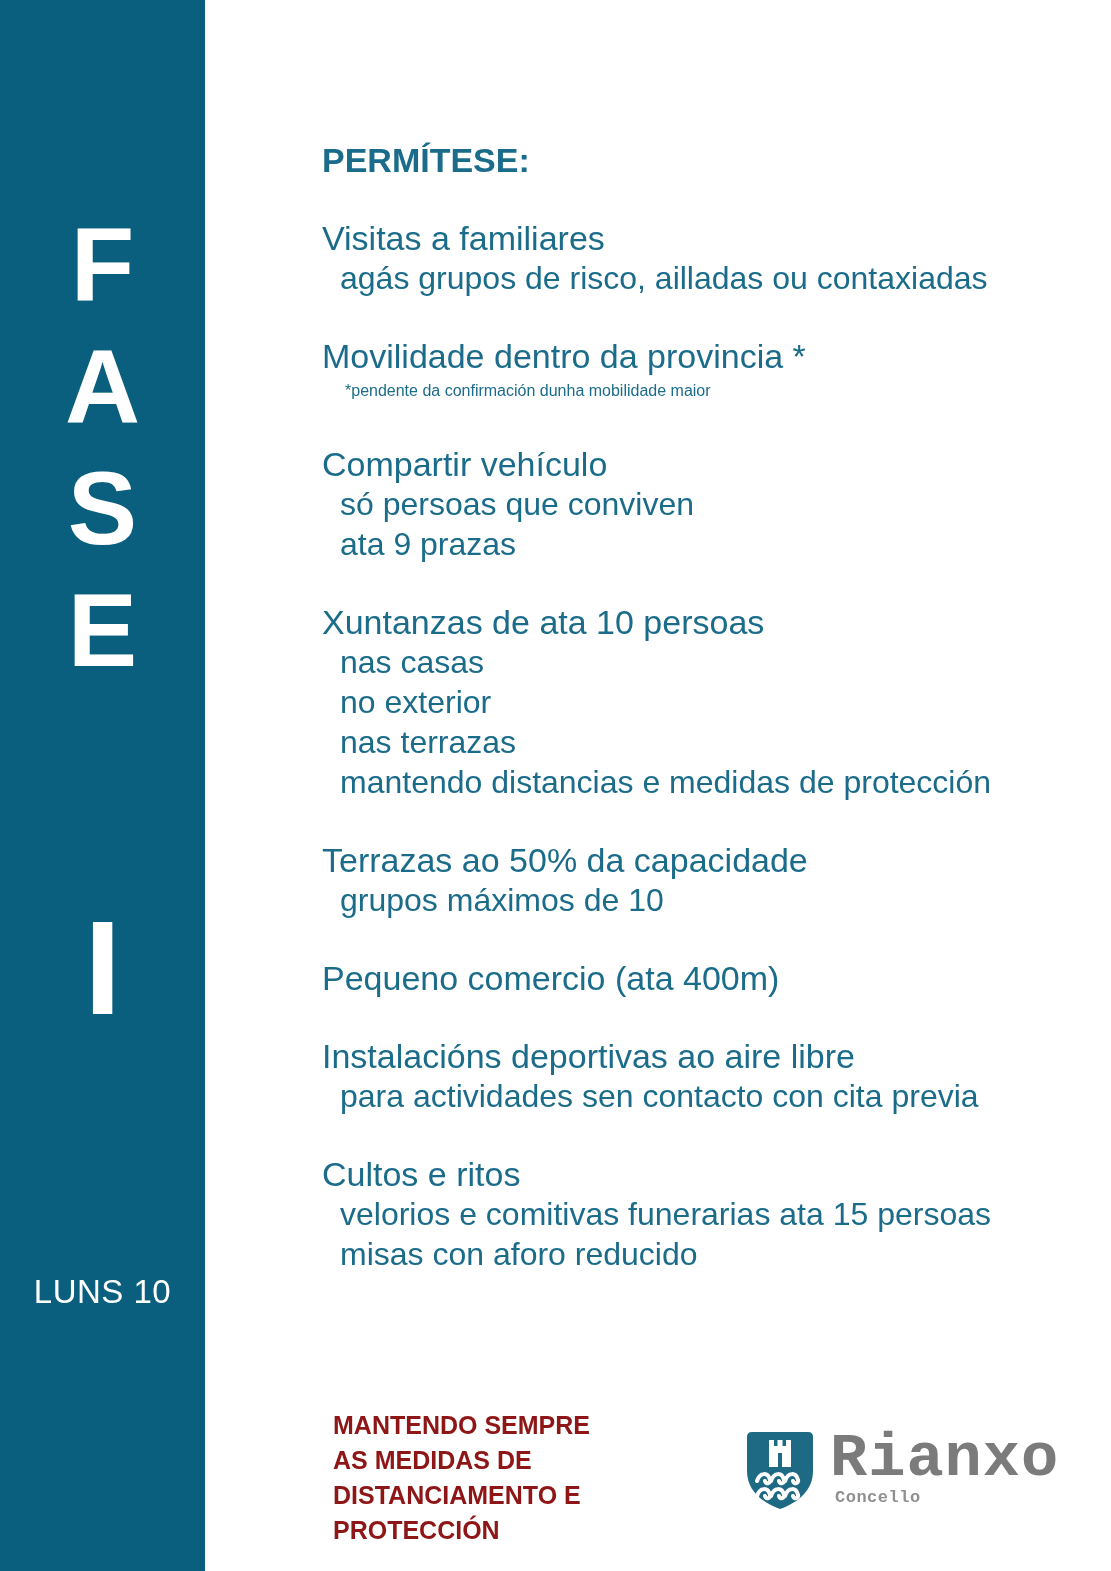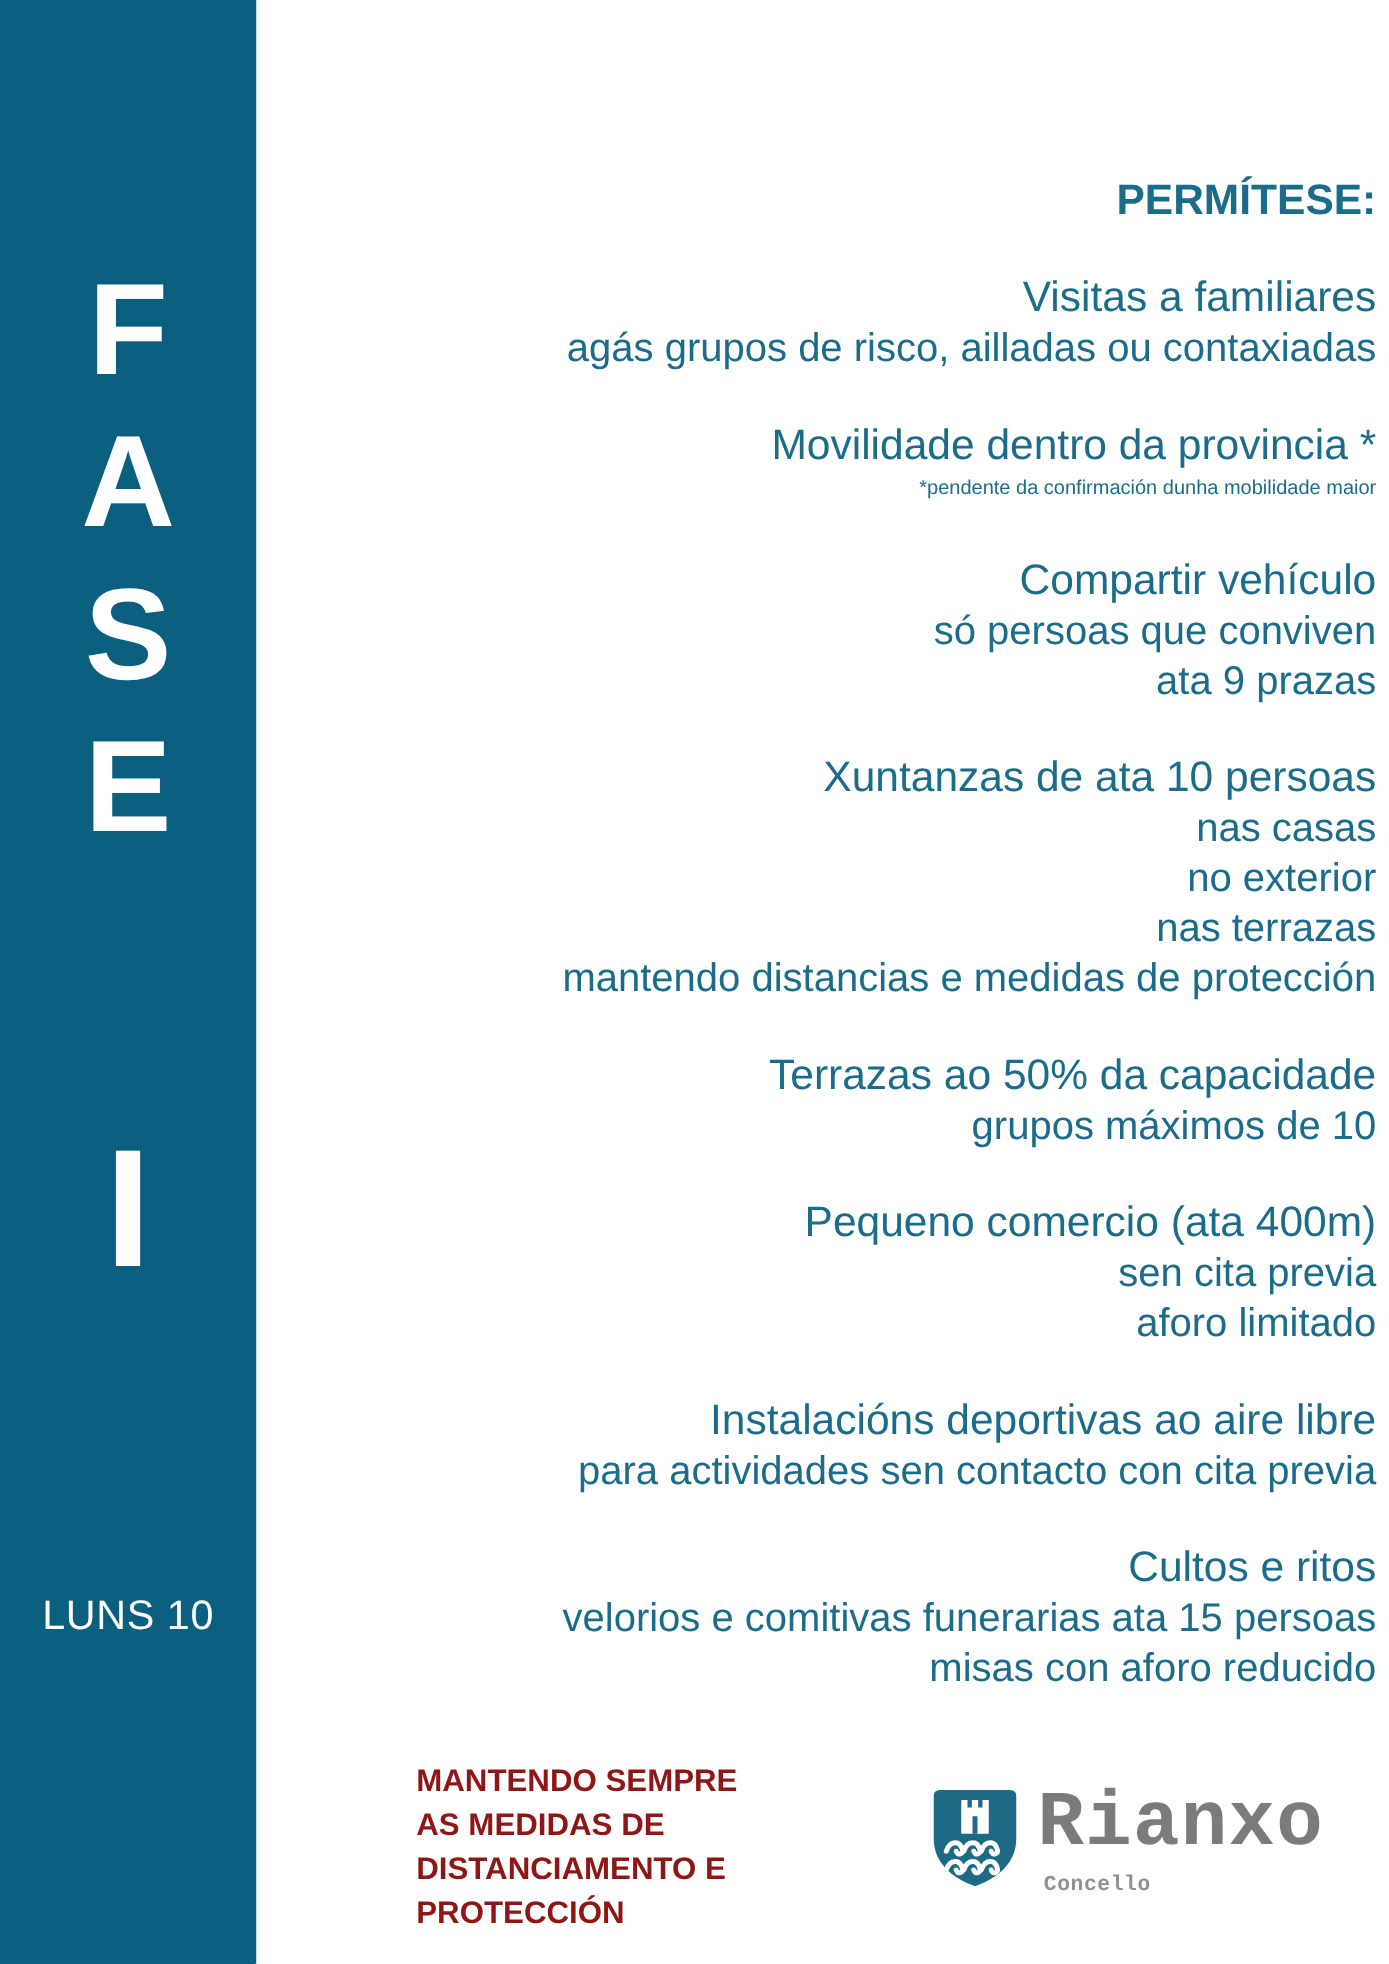--- a/index.html
+++ b/index.html
@@ -27,21 +27,21 @@
   .phase-number{
     position:absolute;top:898px;left:0;right:0;text-align:center;
     font-size:134px;font-weight:bold;line-height:140px;
   }
   .phase-date{
     position:absolute;top:1272px;left:0;right:0;text-align:center;
     font-size:33px;font-weight:normal;line-height:40px;letter-spacing:.5px;
   }
   .main{
     position:absolute;left:205px;top:0;right:0;bottom:0;
-    color:var(--text-teal);padding:140px 10px 0 117px;text-align:right;
+    color:var(--text-teal);padding:140px 10px 0 117px;
   }
   .title{
     margin:0 0 38px 0;font-size:34px;font-weight:bold;line-height:40px;
   }
   .sec{margin:0 0 38px 0;}
   .sec-heading{
     margin:0;font-size:34px;font-weight:normal;line-height:40px;white-space:nowrap;
   }
   .sec-note{
     font-size:16px;line-height:30px;padding-left:23px;white-space:nowrap;
@@ -57,21 +57,21 @@
     position:absolute;left:745px;top:1430px;display:flex;align-items:flex-start;
   }
   .logo svg{display:block;}
   .logo-text{margin-left:15px;font-family:Liberation Mono, monospace;}
   .logo-name{
     color:var(--logo-gray);font-size:62px;font-weight:bold;line-height:58px;
     letter-spacing:1px;
   }
   .logo-sub{
     color:var(--logo-subtitle-gray);font-size:17px;font-weight:bold;
-    margin:11px 0 0 5px;letter-spacing:.5px;
+    margin:0 0 0 5px;letter-spacing:.5px;
   }
 </style>
 </head>
 <body>
 
 <div>
 
   <aside class="sidebar">
     <div class="phase-letters">
       <div>F</div>
@@ -126,24 +126,20 @@
     <h2 class="sec-heading">Terrazas ao 50% da capacidade</h2>
 
     <div class="sec-items">
             <div class="sec-item">grupos máximos de 10</div>
           </div>
   </section>
 
   <section class="sec">
     <h2 class="sec-heading">Pequeno comercio (ata 400m)</h2>
 
-    <div class="sec-items">
-            <div class="sec-item">sen cita previa</div>
-            <div class="sec-item">aforo limitado</div>
-          </div>
   </section>
 
   <section class="sec">
     <h2 class="sec-heading">Instalacións deportivas ao aire libre</h2>
 
     <div class="sec-items">
             <div class="sec-item">para actividades sen contacto con cita previa</div>
           </div>
   </section>
 

